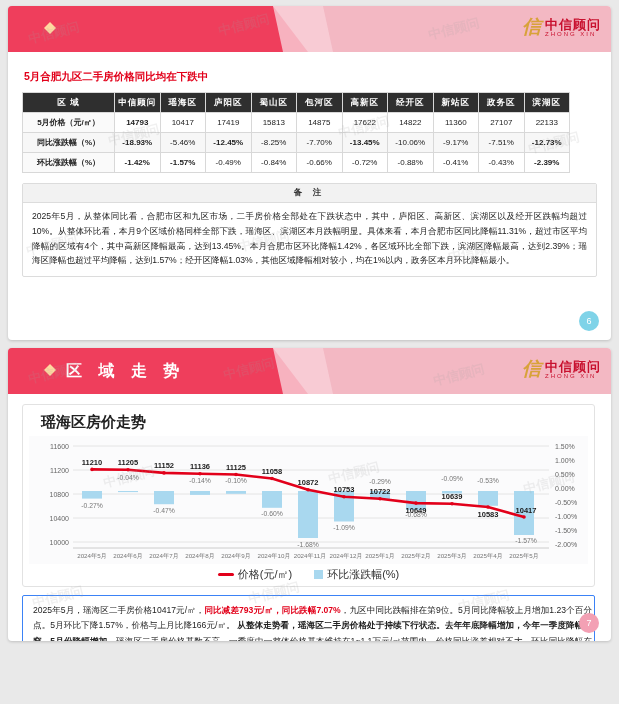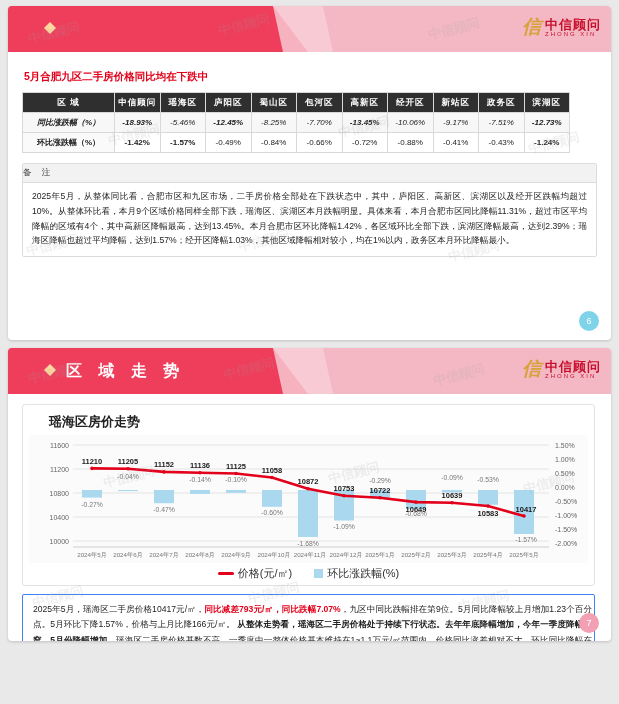--- a/index.html
+++ b/index.html
@@ -54,46 +54,46 @@
   .p1body{position:relative;padding:16px 14px 0 14px;}
   .sub-red{color:#e2001a;font-weight:bold;font-size:10.5px;margin:2px 0 8px 2px;}
 
   table.tbl{border-collapse:collapse;width:548px;table-layout:fixed;}
   table.tbl th,table.tbl td{
     border:1px solid #d8d8d8;text-align:center;font-size:8px;height:19px;padding:0 1px;
   }
   table.tbl thead th{background:#2f2f2f;color:#fff;font-weight:bold;font-size:8.5px;letter-spacing:1px;}
   table.tbl thead th.first{background:#2f2f2f;}
   table.tbl td.lbl{background:#fafafa;font-weight:bold;text-align:center;font-size:8px;}
-  table.tbl tr.alt td{background:#f7f7f7;font-style:italic;}
+  table.tbl tr.alt td{background:#f7f7f7;}
   table.tbl td.b{font-weight:bold;}
   .colw1{width:92px;}
 
   .noteblk{
     margin-top:10px;border:1px solid #dcdcdc;border-radius:2px;width:573px;
   }
   .noteblk .nhead{
-    background:#f2f2f2;text-align:left;font-size:8.5px;padding:3px 0;border-bottom:1px solid #dcdcdc;
-    letter-spacing:4px;color:#333;
+    background:#f2f2f2;text-align:center;font-size:8.5px;padding:3px 0;border-bottom:1px solid #dcdcdc;
+    letter-spacing:4px;color:#333;font-weight:bold;
   }
   .noteblk .nbody{padding:6px 9px 8px 9px;font-size:8.6px;line-height:1.72;color:#222;text-align:justify;}
 
   .pagenum{
     position:absolute;right:12px;bottom:9px;width:20px;height:20px;border-radius:50%;
     background:#7fd3e8;color:#fff;font-size:9px;display:flex;align-items:center;justify-content:center;
     z-index:25;
   }
 
   
   .p2body{position:relative;padding:10px 14px 0 14px;}
   .chartcard{
     width:573px;border:1px solid #e2e2e2;border-radius:3px;padding:8px 6px 4px 6px;
     box-sizing:border-box;background:#fff;
   }
-  .chart-title{font-size:13px;font-weight:bold;color:#222;margin:0 0 4px 20px;}
+  .chart-title{font-size:15px;font-weight:bold;color:#222;margin:0 0 4px 12px;}
   .chartarea{position:relative;width:559px;height:128px;background:#fbfbfc;}
   .legendrow{display:flex;justify-content:center;gap:22px;align-items:center;margin-top:3px;font-size:11px;color:#333;}
   .legendrow .lg{display:flex;align-items:center;gap:4px;}
   .lg .swatch-line{width:16px;height:3px;background:#e2001a;border-radius:2px;}
   .lg .swatch-box{width:9px;height:9px;background:#a9d8ef;}
   .note2{
     margin-top:8px;border:1px solid #3b82f6;border-radius:2px;width:573px;box-sizing:border-box;
     padding:7px 2px 9px 10px;font-size:8.6px;line-height:1.78;text-align:justify;color:#222;
   }
   .note2 .red{color:#e2001a;font-weight:bold;}
@@ -153,20 +153,33 @@
           <th>蜀山区</th>
           <th>包河区</th>
           <th>高新区</th>
           <th>经开区</th>
           <th>新站区</th>
           <th>政务区</th>
           <th>滨湖区</th>
         </tr>
       </thead>
       <tbody>
+        <tr>
+          <td class="lbl">5月价格（元/㎡）</td>
+          <td class="b">14793</td>
+          <td>10417</td>
+          <td>17419</td>
+          <td>15813</td>
+          <td>14875</td>
+          <td>17622</td>
+          <td>14822</td>
+          <td>11360</td>
+          <td>27107</td>
+          <td>22133</td>
+        </tr>
         <tr class="alt">
           <td class="lbl">同比涨跌幅（%）</td>
           <td class="b">-18.93%</td>
           <td>-5.46%</td>
           <td class="b">-12.45%</td>
           <td>-8.25%</td>
           <td>-7.70%</td>
           <td class="b">-13.45%</td>
           <td>-10.06%</td>
           <td>-9.17%</td>
@@ -177,21 +190,21 @@
           <td class="lbl">环比涨跌幅（%）</td>
           <td class="b">-1.42%</td>
           <td class="b">-1.57%</td>
           <td>-0.49%</td>
           <td>-0.84%</td>
           <td>-0.66%</td>
           <td>-0.72%</td>
           <td>-0.88%</td>
           <td>-0.41%</td>
           <td>-0.43%</td>
-          <td class="b">-1.24%</td>
+          <td class="b">-2.39%</td>
         </tr>
       </tbody>
     </table>
 
     <div class="noteblk">
       <div class="nhead">备 注</div>
       <div class="nbody">2025年5月，从整体同比看，合肥市区和九区市场，二手房价格全部处在下跌状态中，其中，庐阳区、高新区、滨湖区以及经开区跌幅均超过10%。从整体环比看，本月9个区域价格同样全部下跌，瑶海区、滨湖区本月跌幅明显。具体来看，本月合肥市区同比降幅11.31%，超过市区平均降幅的区域有4个，其中高新区降幅最高，达到13.45%。本月合肥市区环比降幅1.42%，各区域环比全部下跌，滨湖区降幅最高，达到2.39%；瑶海区降幅也超过平均降幅，达到1.57%；经开区降幅1.03%，其他区域降幅相对较小，均在1%以内，政务区本月环比降幅最小。</div>
     </div>
   </div>
 

